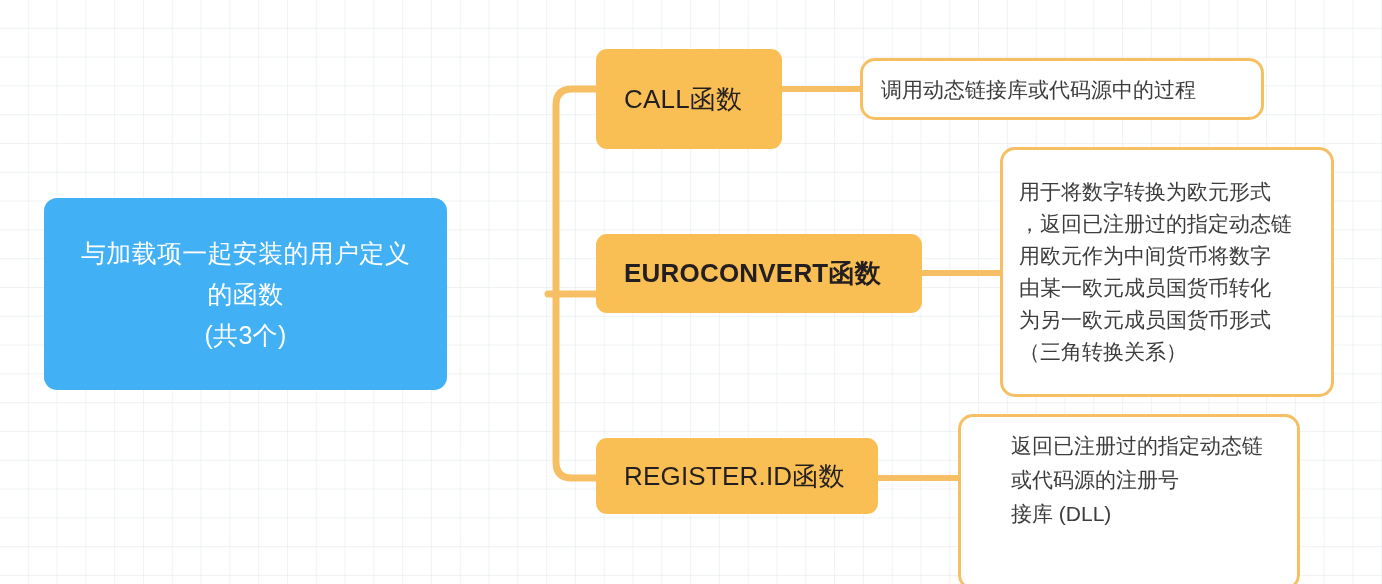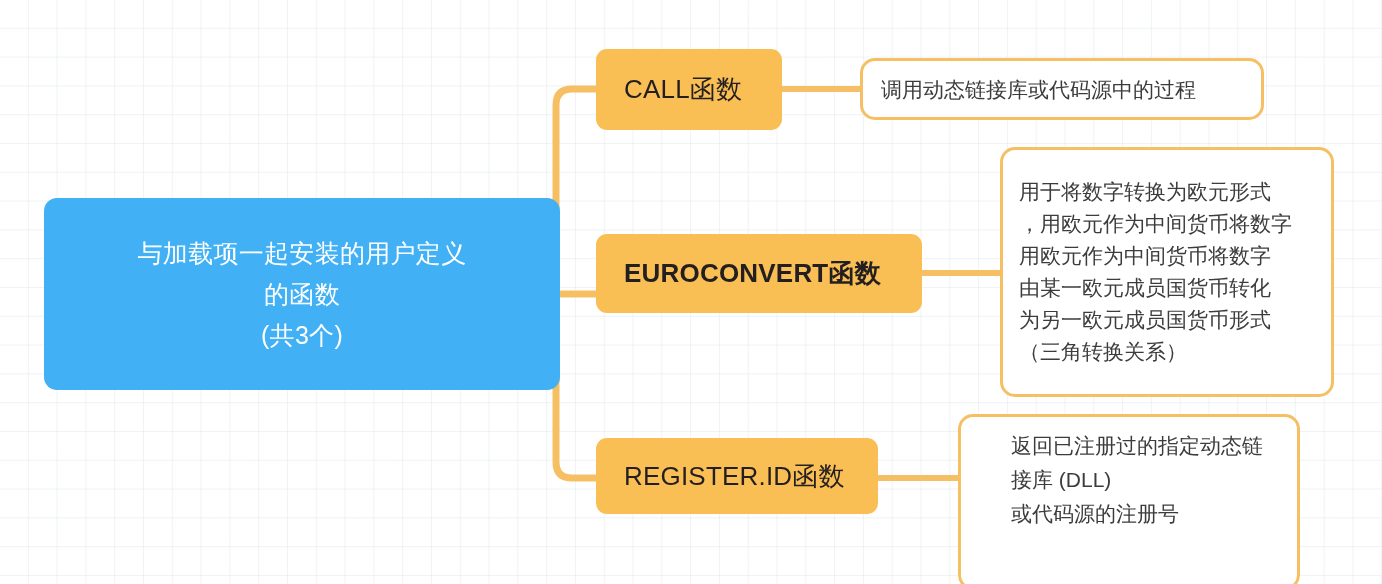--- a/index.html
+++ b/index.html
@@ -35,21 +35,21 @@
     position: absolute;
     box-sizing: border-box;
     display: flex;
     align-items: center;
     justify-content: center;
   }
 
   .root-node {
     left: 44px;
     top: 198px;
-    width: 516px;
+    width: 403px;
     height: 192px;
     background: #41b0f5;
     border-radius: 13px;
     color: #ffffff;
     font-size: 25px;
     line-height: 41px;
     text-align: center;
     letter-spacing: 0.3px;
     flex-direction: column;
   }
@@ -58,21 +58,21 @@
   .branch-node {
     background: #fabf54;
     border-radius: 11px;
     color: #231f20;
     font-size: 26px;
     letter-spacing: 0.2px;
     white-space: nowrap;
     justify-content: flex-start;
     padding-left: 28px;
   }
-  .branch-call      { left: 596px; top: 49px;  width: 186px; height: 81px; }
+  .branch-call      { left: 596px; top: 49px;  width: 186px; height: 100px; }
   .branch-euro      { left: 596px; top: 234px; width: 326px; height: 79px; font-weight: bold; }
   .branch-register  { left: 596px; top: 438px; width: 282px; height: 76px; }
 
   .leaf-node {
     background: #ffffff;
     border: 3px solid #f7bf63;
     border-radius: 15px;
     color: #3c3c3c;
     font-size: 21px;
     line-height: 33px;
@@ -140,33 +140,33 @@
   <div class="node leaf-node leaf-call">
     <span class="eline">调用动态链接库或代码源中的过程</span>
   </div>
 
   <div class="node branch-node branch-euro">
     <span>EUROCONVERT函数</span>
   </div>
   <div class="node leaf-node leaf-euro">
     <div style="display:block;">
       <span class="eline">用于将数字转换为欧元形式</span>
-      <span class="eline">，用欧元作为中间货币将数字</span>
+      <span class="eline">，返回已注册过的指定动态链</span>
       <span class="eline">用欧元作为中间货币将数字</span>
       <span class="eline">由某一欧元成员国货币转化</span>
       <span class="eline">为另一欧元成员国货币形式</span>
       <span class="eline">（三角转换关系）</span>
     </div>
   </div>
 
   <div class="node branch-node branch-register">
     <span>REGISTER.ID函数</span>
   </div>
   <div class="node leaf-node leaf-register">
     <div style="display:block;margin-left:32px;">
       <span class="eline">返回已注册过的指定动态链</span>
+      <span class="eline">或代码源的注册号</span>
       <span class="eline">接库 (DLL)</span>
-      <span class="eline">或代码源的注册号</span>
     </div>
   </div>
 
 
 </div>
 
 </body></html>

